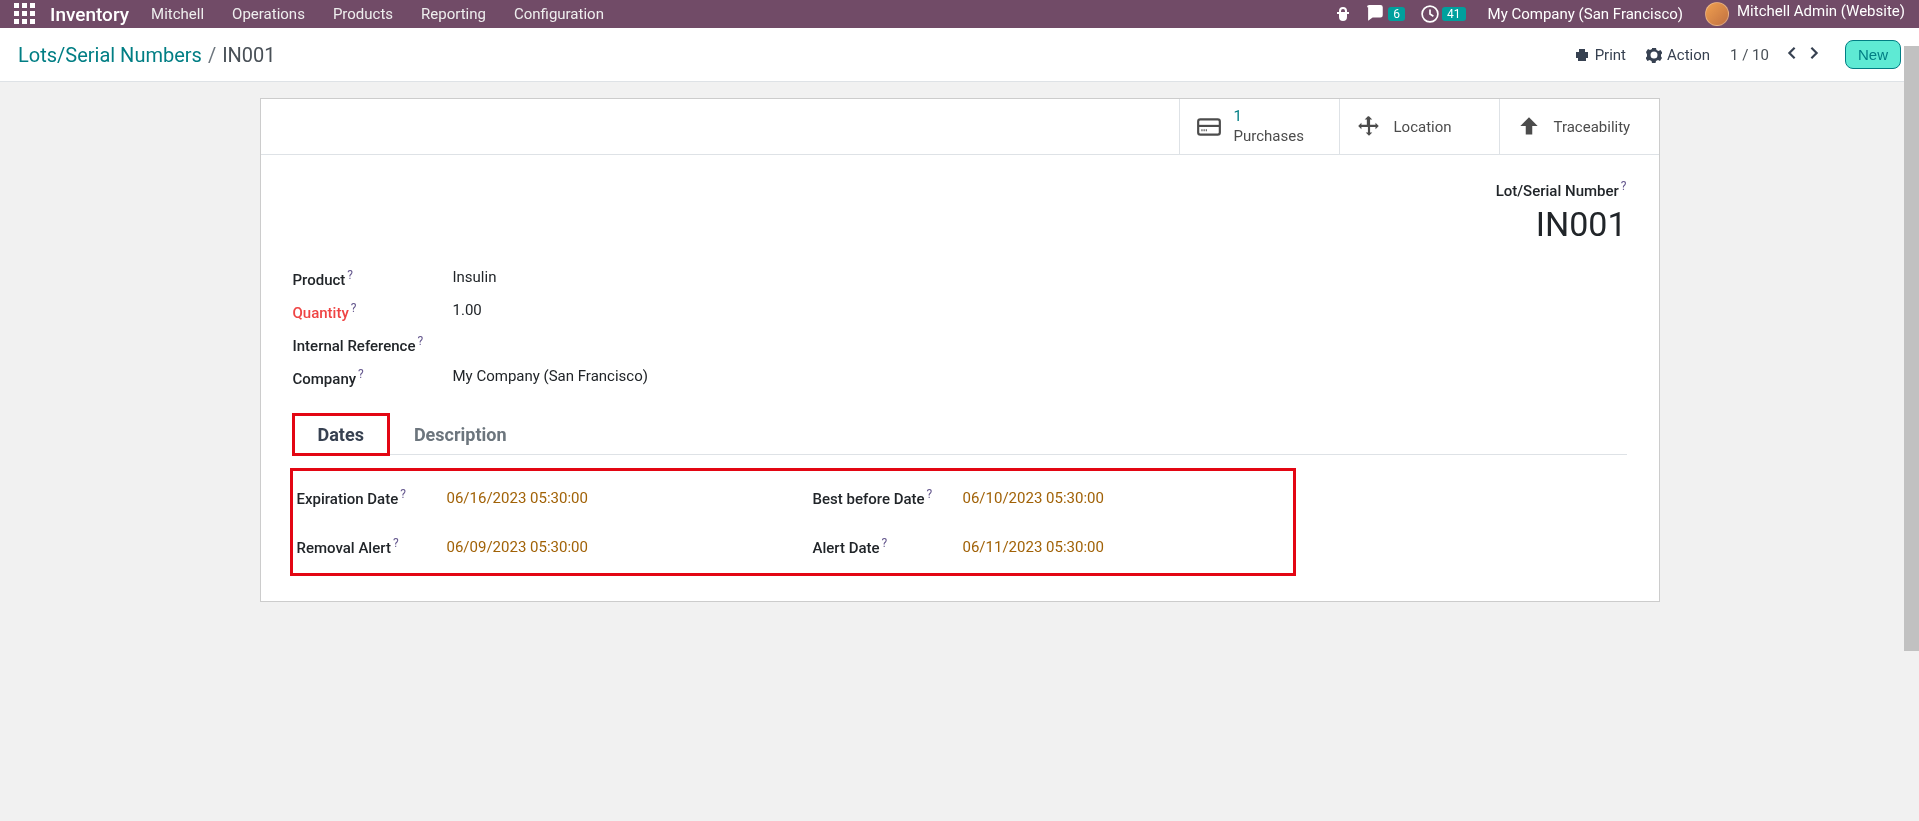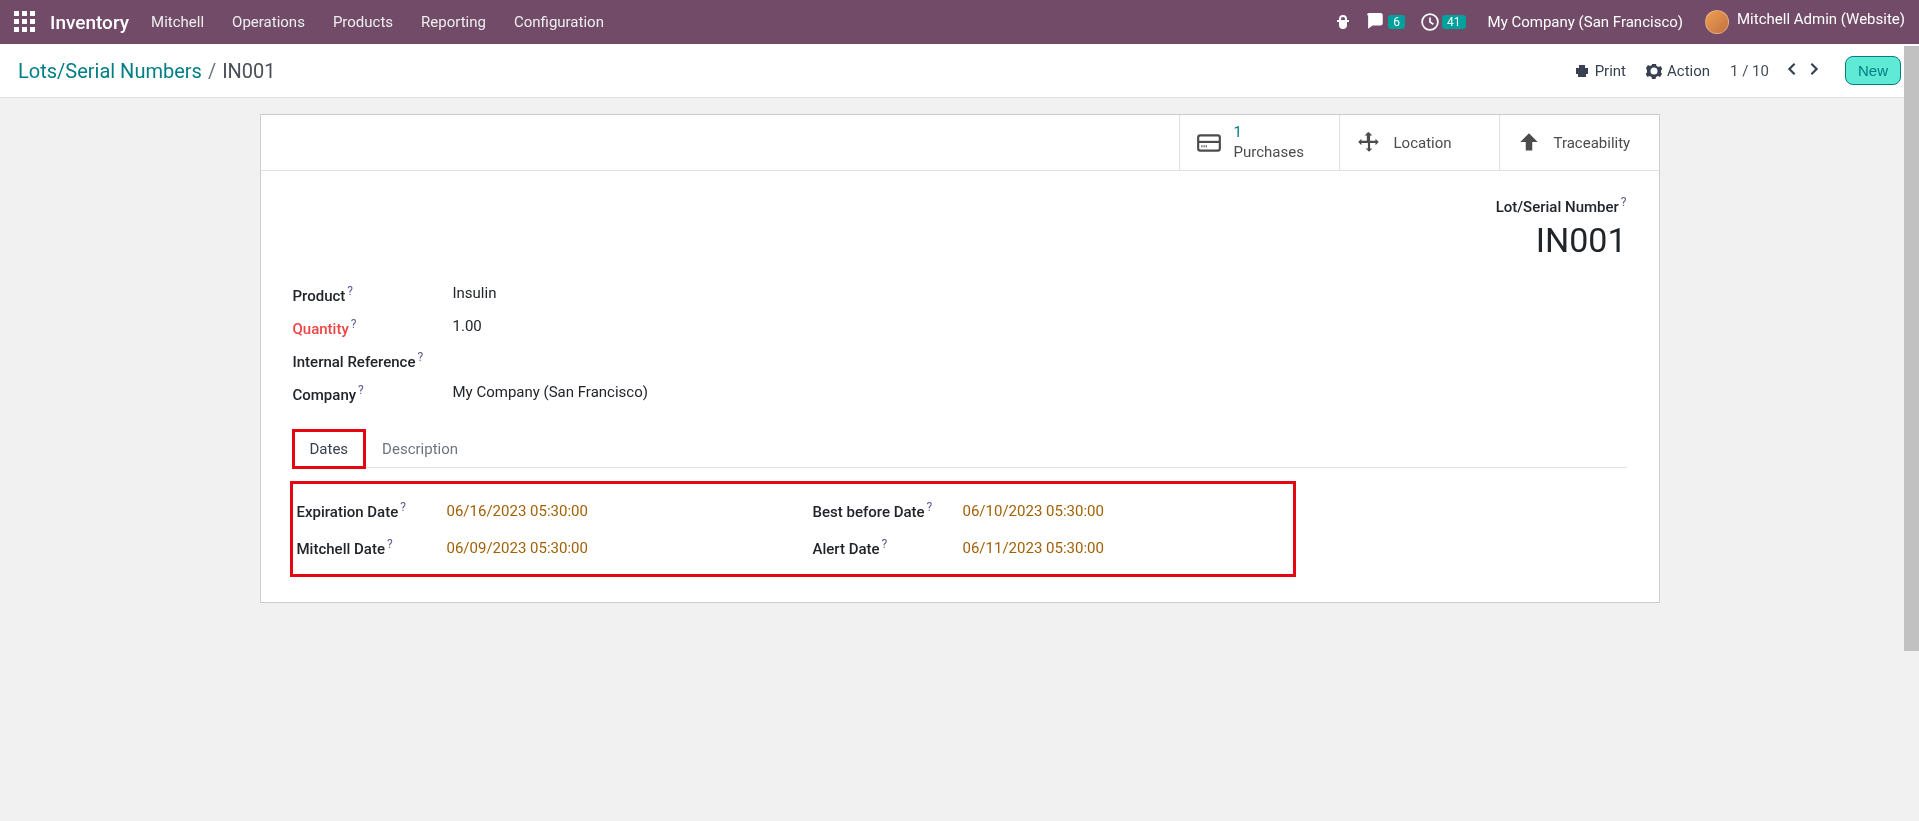--- a/index.html
+++ b/index.html
@@ -1,18 +1,18 @@
 <!DOCTYPE html>
 <html><head>
   <meta charset="utf-8">
   <style>
     * { box-sizing: border-box; margin: 0; padding: 0; }
     body { font-family: -apple-system, BlinkMacSystemFont, "Segoe UI", Roboto, "Helvetica Neue", Arial, sans-serif; background: #f1f1f1; color: #374151; font-size: 15px; }
     
-    .navbar { background: #714B67; color: #fff; height: 44px; display: flex; align-items: center; padding: 0 14px; }
+    .navbar { background: #714B67; color: #fff; height: 28px; display: flex; align-items: center; padding: 0 14px; }
     .nav-apps { width: 22px; height: 22px; display: grid; grid-template-columns: repeat(3, 1fr); grid-template-rows: repeat(3, 1fr); gap: 2px; margin-right: 14px; cursor: pointer; }
     .nav-apps span { background: #fff; width: 5px; height: 5px; }
     .nav-brand { font-size: 19px; font-weight: 500; margin-right: 22px; }
     .nav-link { font-size: 15px; margin-right: 28px; cursor: pointer; color: #eee; }
     .nav-spacer { flex: 1; }
     .nav-icon { margin: 0 8px; cursor: pointer; display: flex; align-items: center; }
     .badge { background: #00A09D; color: #fff; border-radius: 3px; padding: 0 5px; font-size: 12px; margin-left: 3px; }
     .nav-company { margin: 0 14px; cursor: pointer; }
     .nav-user { display: flex; align-items: flex-start; cursor: pointer; margin-left: 8px; }
     .avatar { width: 24px; height: 24px; border-radius: 50%; background: linear-gradient(135deg,#f0a050,#c07040); margin-right: 8px; border: 1px solid rgba(255,255,255,0.3); }
@@ -46,26 +46,26 @@
     .help { color: #66598f; font-size: 12px; vertical-align: super; cursor: help; margin-left: 2px; }
     .title-value { font-size: 34px; font-weight: 400; color: #212529; margin-top: 4px; }
     
     .form-group { display: grid; grid-template-columns: 160px 1fr; align-items: start; padding: 6px 0; max-width: 660px; }
     .form-label { font-size: 15px; font-weight: 500; color: #212529; }
     .form-label.muted { color: #ef4444; }
     .form-value { font-size: 15px; color: #212529; }
     
     .notebook { margin-top: 20px; }
     .tabs { display: flex; border-bottom: 1px solid #dee2e6; }
-    .tab { padding: 9px 16px; border: 1px solid transparent; margin-bottom: -1px; cursor: pointer; color: #6c757d; font-size: 15px; }
+    .tab { padding: 9px 24px; border: 1px solid transparent; margin-bottom: -1px; cursor: pointer; color: #6c757d; font-size: 18px; font-weight: bold; }
     .tab.active { border-color: #dee2e6 #dee2e6 #fff; background: #fff; color: #374151; }
     .tab.highlight { outline: 3px solid #e30613; outline-offset: -2px; }
     
     .tab-content { padding: 16px 0 4px; }
-    .dates-grid { display: grid; grid-template-columns: 1fr 1fr; gap: 0 40px; max-width: 1000px; outline: 3px solid #e30613; padding: 8px 4px; }
+    .dates-grid { display: grid; grid-template-columns: 1fr 1fr; gap: 12px 40px; max-width: 1000px; outline: 3px solid #e30613; padding: 8px 4px; }
     .date-row { display: grid; grid-template-columns: 150px 1fr; align-items: center; padding: 8px 0; }
     .date-label { font-size: 15px; font-weight: 500; color: #212529; }
     .date-value { font-size: 15px; color: #a16207; }
     
     .scroll-track { position: fixed; right: 0; top: 46px; bottom: 0; width: 15px; background: #f1f1f1; }
     .scroll-thumb { background: #c1c1c1; width: 100%; height: 78%; border-radius: 0; }
   </style>
 </head>
 <body>
 
@@ -211,21 +211,21 @@
           <div class="dates-grid">
             <div class="date-row">
               <div><span class="date-label">Expiration Date</span><span class="help">?</span></div>
               <div class="date-value">06/16/2023 05:30:00</div>
             </div>
             <div class="date-row">
               <div><span class="date-label">Best before Date</span><span class="help">?</span></div>
               <div class="date-value">06/10/2023 05:30:00</div>
             </div>
             <div class="date-row">
-              <div><span class="date-label">Mitchell Date</span><span class="help">?</span></div>
+              <div><span class="date-label">Removal Alert</span><span class="help">?</span></div>
               <div class="date-value">06/09/2023 05:30:00</div>
             </div>
             <div class="date-row">
               <div><span class="date-label">Alert Date</span><span class="help">?</span></div>
               <div class="date-value">06/11/2023 05:30:00</div>
             </div>
           </div>
         </div>
       </div>
     </div>

